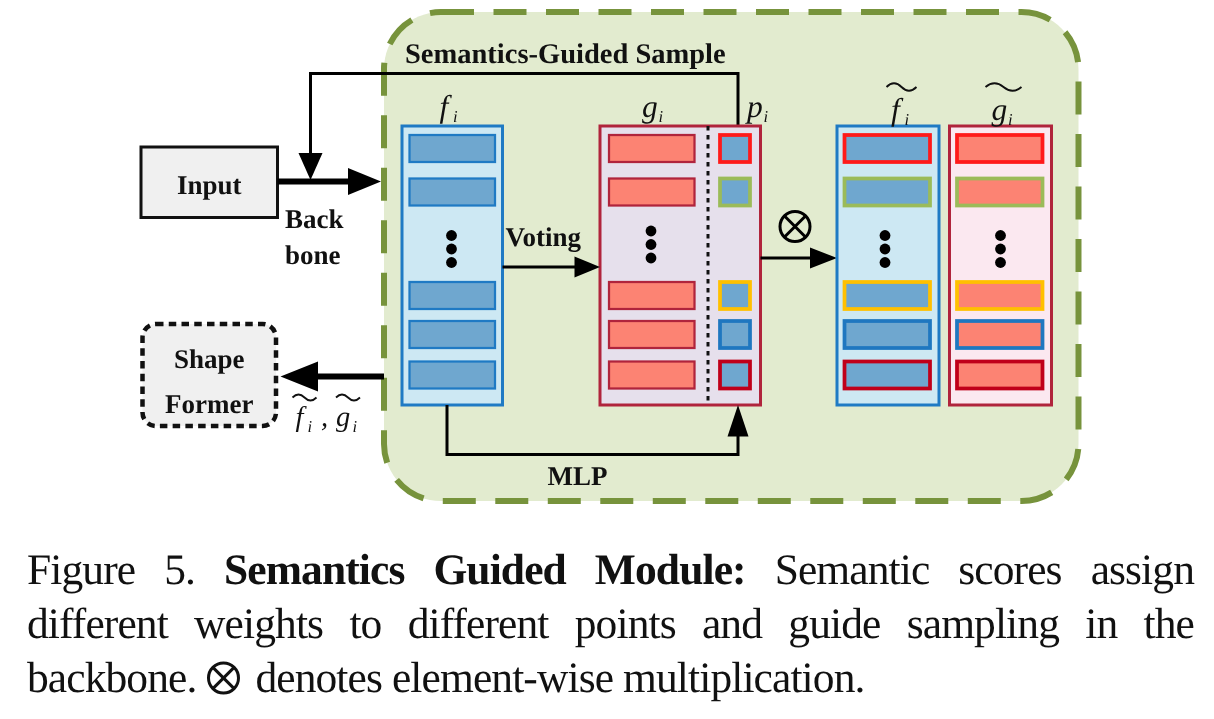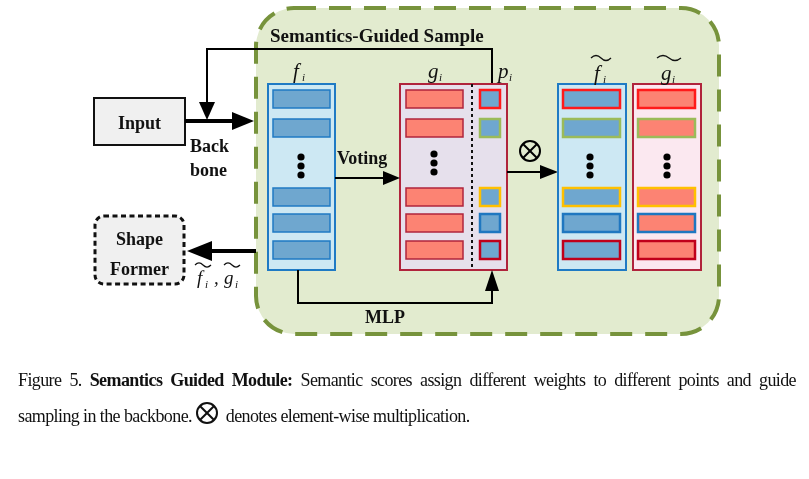--- a/index.html
+++ b/index.html
@@ -2,21 +2,21 @@
 <html><head>
   <meta charset="utf-8">
   <style>
     html, body { margin: 0; padding: 0; background: #ffffff; }
     body { width: 809px; height: 479px; position: relative; overflow: hidden; }
     #diagram { position: absolute; left: 0; top: 0; width: 809px; height: 350px; }
     .lbl { font-family: "Liberation Serif", serif; font-weight: bold; fill: #111; }
     .math { font-family: "Liberation Serif", serif; font-style: italic; fill: #111; }
     #caption {
       position: absolute; left: 18px; top: 362px; width: 778px;
-      font-family: "Liberation Serif", serif; font-size: 18px; line-height: 36px;
+      font-family: "Liberation Serif", serif; font-size: 29px; line-height: 36px;
       color: #111; text-align: justify; letter-spacing: -0.6px;
     }
     #caption .b { font-weight: bold; }
     .otimes-inline {
       display: inline-block; width: 22px; height: 22px; border: 2px solid #111; border-radius: 50%;
       position: relative; vertical-align: -2px; box-sizing: border-box; margin-right: 4px;
     }
     .otimes-inline::before, .otimes-inline::after {
       content: ""; position: absolute; left: 50%; top: 50%; width: 24px; height: 2px; background: #111;
       transform-origin: center; 

